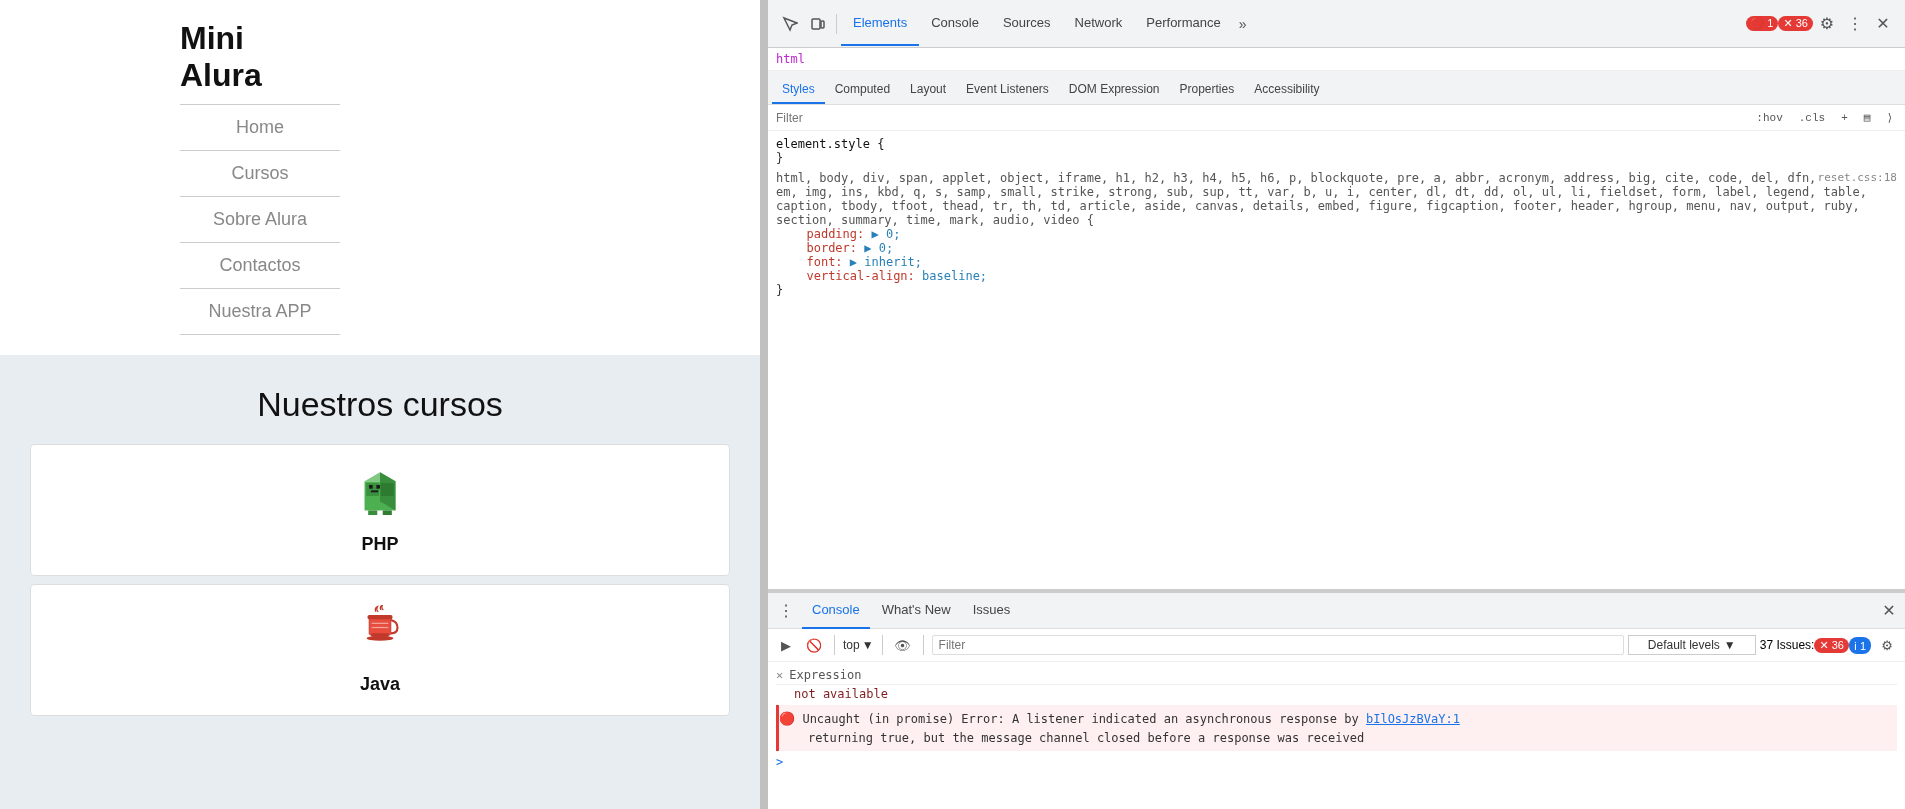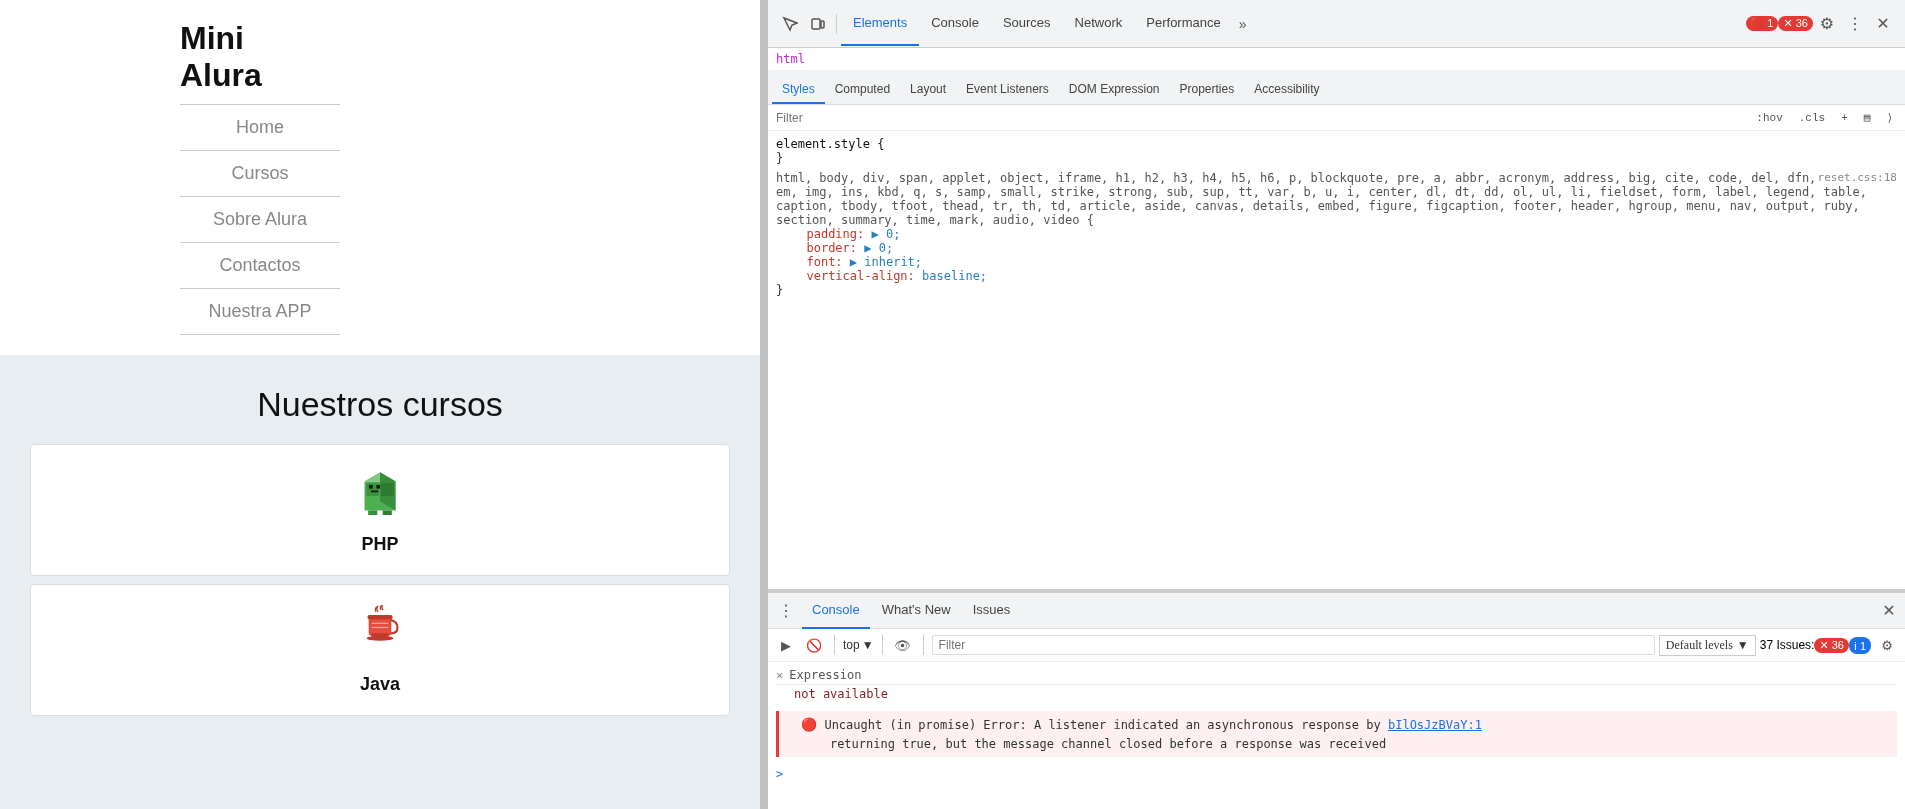--- a/index.html
+++ b/index.html
@@ -345,23 +345,23 @@
       border-radius: 2px;
       padding: 2px 6px;
       font-size: 12px;
       outline: none;
       font-family: Arial, sans-serif;
     }
 
     .default-levels {
       font-size: 12px;
       color: #333;
-      font-family: Liberation Serif, serif;
+      font-family: Liberation Sans, sans-serif;
       border: 1px solid #ccc;
-      padding: 2px 6px;
+      padding: 2px 19px;
       cursor: pointer;
       display: flex;
       align-items: center;
       gap: 4px;
     }
 
     .issues-count {
       display: flex;
       align-items: center;
       font-size: 12px;
@@ -383,22 +383,22 @@
       padding: 2px 0;
       border-bottom: 1px solid #eee;
       color: #555;
     }
 
     .console-x { color: #888; cursor: pointer; font-size: 12px; }
 
     .console-error-row {
       background: #fef0f0;
       border-left: 3px solid #e53935;
-      padding: 4px 22px;
-      margin: 8px 0;
+      padding: 4px 0;
+      margin: 2px 0;
       font-size: 12px;
       color: #333;
       line-height: 1.5;
     }
 
     .error-link { color: #1a73e8; text-decoration: underline; cursor: pointer; }
     .error-icon { color: #e53935; font-size: 13px; }
 
     .console-prompt-row {
       display: flex;

